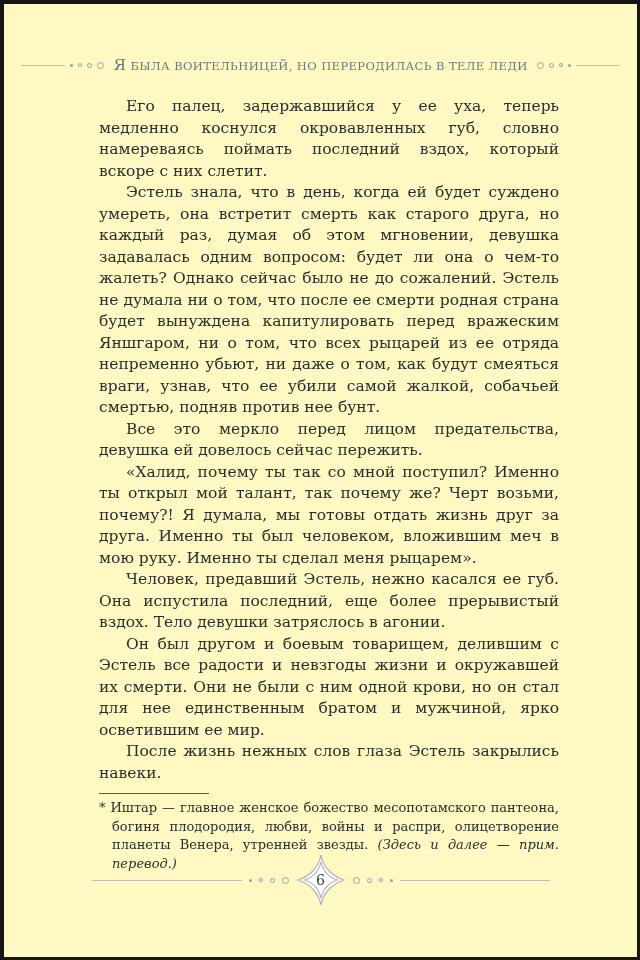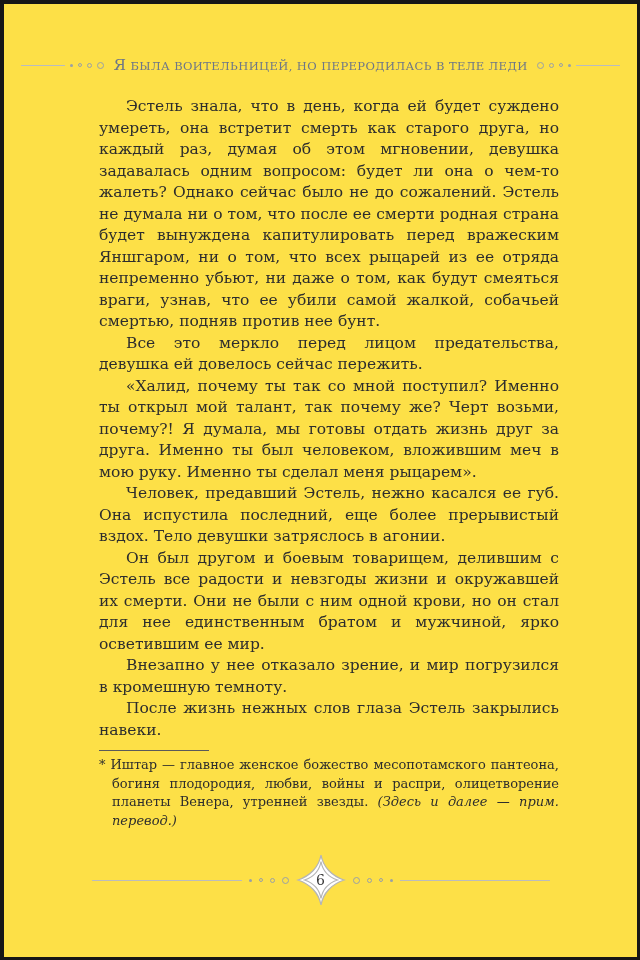--- a/index.html
+++ b/index.html
@@ -1,20 +1,20 @@
 <!DOCTYPE html>
 <html><head>
 <meta charset="utf-8">
 <style>
   html,body { margin:0; padding:0; background:#2a2a2a; }
   .page {
     position:relative;
     width:640px; height:960px;
     box-sizing:border-box;
-    background:#fde047;
+    background:#fef9c3;
     border-style:solid;
     border-color:#161616;
     border-width:4px 3px 3px 4px;
     overflow:hidden;
     font-family:"DejaVu Serif", serif;
   }
 
   
   .running-header {
     position:absolute; top:52px; left:0; right:0;
@@ -90,26 +90,26 @@
     <span class="dot dot-l"></span>
     <div class="running-title">Я БЫЛА ВОИТЕЛЬНИЦЕЙ, НО ПЕРЕРОДИЛАСЬ В ТЕЛЕ ЛЕДИ</div>
     <span class="dot dot-l"></span>
     <span class="dot dot-m"></span>
     <span class="dot dot-s"></span>
     <span class="dot dot-fill"></span>
     <span class="rule rule-header"></span>
   </div>
 
   <div class="text-column">
+    <p>Его палец, задержавшийся у ее уха, теперь медленно коснулся окровавленных губ, словно намереваясь поймать последний вздох, который вскоре с них слетит.</p>
     <p>Эстель знала, что в день, когда ей будет суждено умереть, она встретит смерть как старого друга, но каждый раз, думая об этом мгновении, девушка задавалась одним вопросом: будет ли она о чем-то жалеть? Однако сейчас было не до сожалений. Эстель не думала ни о том, что после ее смерти родная страна будет вынуждена капитулировать перед вражеским Яншгаром, ни о том, что всех рыцарей из ее отряда непременно убьют, ни даже о том, как будут смеяться враги, узнав, что ее убили самой жалкой, собачьей смертью, подняв против нее бунт.</p>
     <p>Все это меркло перед лицом предательства, девушка ей довелось сейчас пережить.</p>
     <p>«Халид, почему ты так со мной поступил? Именно ты открыл мой талант, так почему же? Черт возьми, почему?! Я думала, мы готовы отдать жизнь друг за друга. Именно ты был человеком, вложившим меч в мою руку. Именно ты сделал меня рыцарем».</p>
     <p>Человек, предавший Эстель, нежно касался ее губ. Она испустила последний, еще более прерывистый вздох. Тело девушки затряслось в агонии.</p>
     <p>Он был другом и боевым товарищем, делившим с Эстель все радости и невзгоды жизни и окружавшей их смерти. Они не были с ним одной крови, но он стал для нее единственным братом и мужчиной, ярко осветившим ее мир.</p>
-    <p>Внезапно у нее отказало зрение, и мир погрузился в кромешную темноту.</p>
     <p>После жизнь нежных слов глаза Эстель закрылись навеки.</p>
 
     <div class="footnote-sep"></div>
     <div class="footnote"><span>* </span><span>Иштар — главное женское божество месопотамского пантеона, богиня плодородия, любви, войны и распри, олицетворение планеты Венера, утренней звезды. </span><i>(Здесь и далее — прим. перевод.)</i></div>
   </div>
 
   <div class="page-footer">
     <span class="rule rule-footer"></span>
     <span class="dot dot-fill"></span>
     <span class="dot dot-s"></span>

